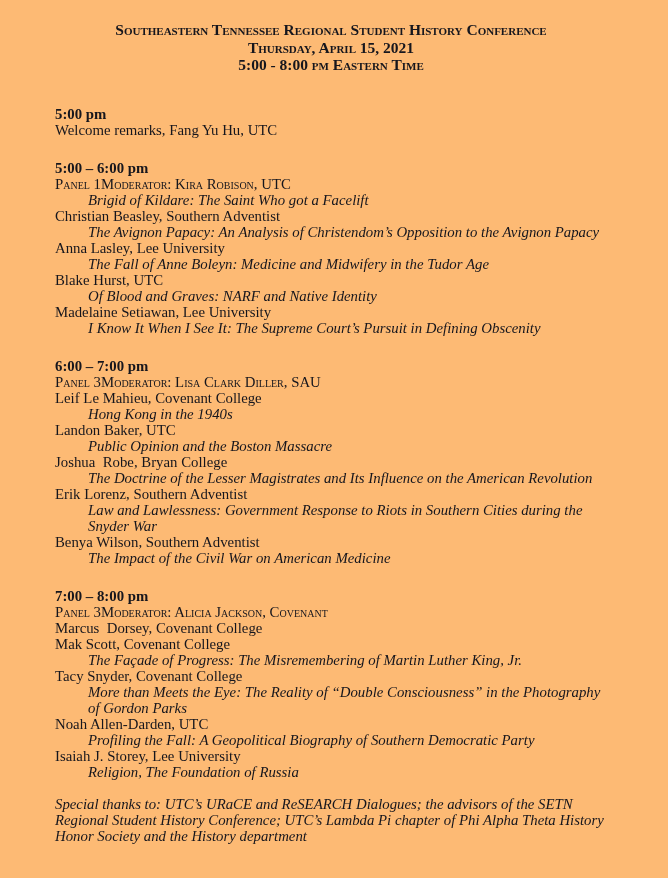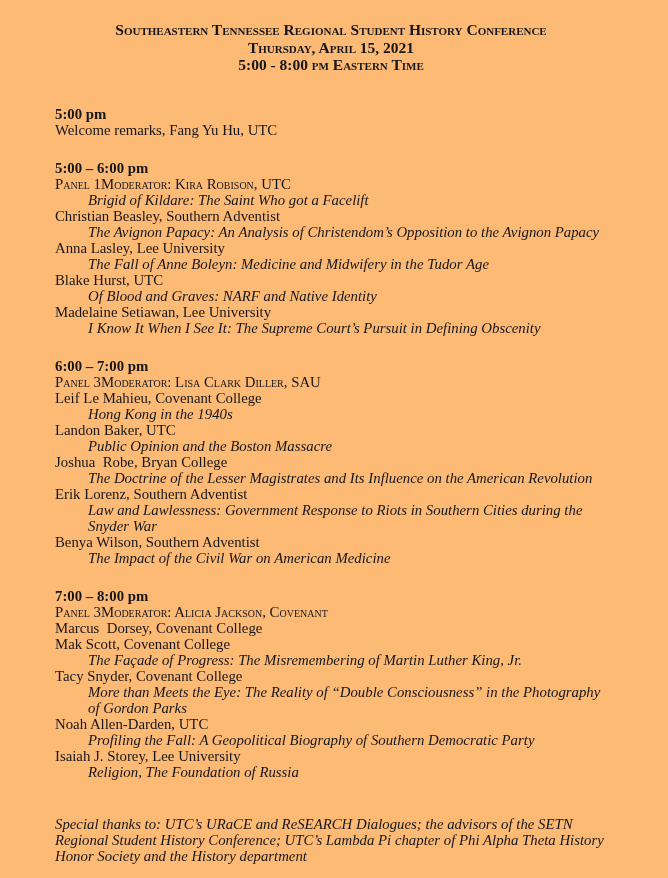--- a/index.html
+++ b/index.html
@@ -35,21 +35,21 @@
     justify-content: flex-start;
     font-variant: small-caps;
   }
   .body-line { white-space: pre-wrap; }
   .paper-title {
     font-style: italic;
     padding-left: 33px;
     white-space: pre-wrap;
   }
   .footer-thanks {
-    margin-top: 36px;
+    margin-top: 16px;
     width: 565px;
     font-style: italic;
     white-space: pre-wrap;
   }
 </style>
 </head>
 <body>
 
 <div class="page">
 

